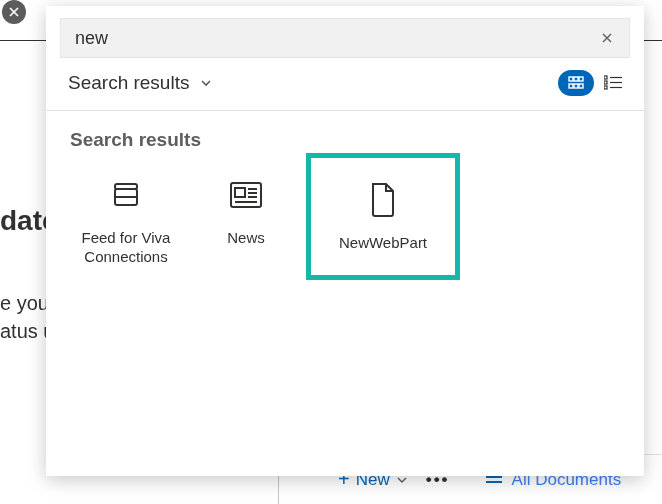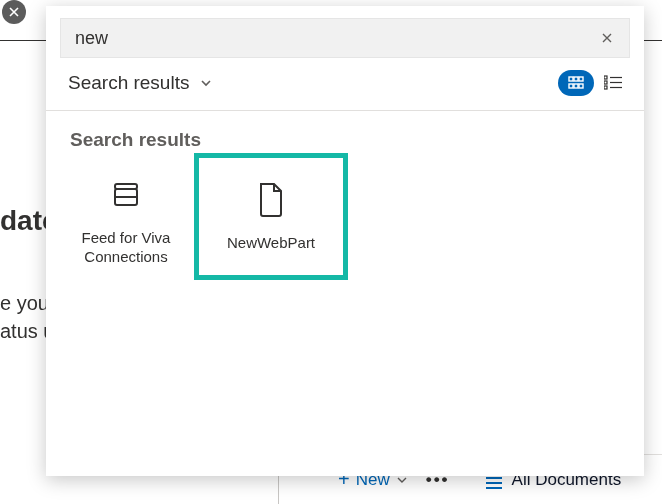--- a/index.html
+++ b/index.html
@@ -119,21 +119,21 @@
   }
   .section-title {
     font-size: 19px;
     font-weight: 600;
     color: #605e5c;
     padding: 18px 0 8px 24px;
   }
   .results {
     display: flex;
     padding: 6px 0 0 20px;
-    gap: 8px;
+    gap: 0;
   }
   .item {
     width: 120px;
     padding: 8px 4px;
     text-align: center;
     cursor: pointer;
     position: relative;
   }
   .item.highlight {
     border: 5px solid #14b8a6;
@@ -170,21 +170,21 @@
   }
   .bottom-sep {
     position:absolute;
     left:0; top:-18px;
     width:1px; height:68px;
     background:#c8c6c4;
   }
   .new-btn { color: #0067b8; display:flex; align-items:center; gap:6px; }
   .plus { font-size: 20px; font-weight: 300; }
   .ellipsis { color:#323130; letter-spacing:2px; font-weight:600; padding:0 10px; }
-  .alldocs { display:flex; align-items:flex-end; gap:10px; color:#0f172a; margin-left:18px; }
+  .alldocs { display:flex; align-items:flex-start; gap:10px; color:#3b82f6; margin-left:18px; }
   svg { display:block; }
 </style>
 </head>
 <body>
 
 <div class="bg-line"></div>
 <div class="bg-text bg-title">date</div>
 <div class="bg-text bg-line1">e you'</div>
 <div class="bg-text bg-line2">atus u</div>
 
@@ -267,20 +267,33 @@
       <div class="icon-wrap">
         <svg width="34" height="34" viewBox="0 0 34 34">
           <rect x="6" y="6" width="22" height="5" rx="2" fill="none" stroke="#323130" stroke-width="2"></rect>
           <rect x="6" y="11" width="22" height="16" rx="2" fill="none" stroke="#323130" stroke-width="2"></rect>
           <line x1="6" y1="19" x2="28" y2="19" stroke="#323130" stroke-width="2"></line>
         </svg>
       </div>
       <div class="label">Feed for Viva Connections</div>
     </div>
 
+    <div class="item">
+      <div class="icon-wrap">
+        <svg width="36" height="30" viewBox="0 0 36 30">
+          <rect x="3" y="3" width="30" height="24" rx="2" fill="none" stroke="#323130" stroke-width="2"></rect>
+          <rect x="7" y="8" width="10" height="9" fill="none" stroke="#323130" stroke-width="2"></rect>
+          <line x1="20" y1="9" x2="29" y2="9" stroke="#323130" stroke-width="2"></line>
+          <line x1="20" y1="13" x2="29" y2="13" stroke="#323130" stroke-width="2"></line>
+          <line x1="20" y1="17" x2="29" y2="17" stroke="#323130" stroke-width="2"></line>
+          <line x1="7" y1="22" x2="29" y2="22" stroke="#323130" stroke-width="2"></line>
+        </svg>
+      </div>
+      <div class="label">News</div>
+    </div>
 
     <div class="item highlight">
       <div class="icon-wrap">
         <svg width="30" height="38" viewBox="0 0 30 38">
           <path d="M5 3 H18 L25 10 V33 A2 2 0 0 1 23 35 H7 A2 2 0 0 1 5 33 V3 Z" fill="none" stroke="#323130" stroke-width="2"></path>
           <path d="M18 3 V10 H25" fill="none" stroke="#323130" stroke-width="2"></path>
         </svg>
       </div>
       <div class="label">NewWebPart</div>
     </div>

